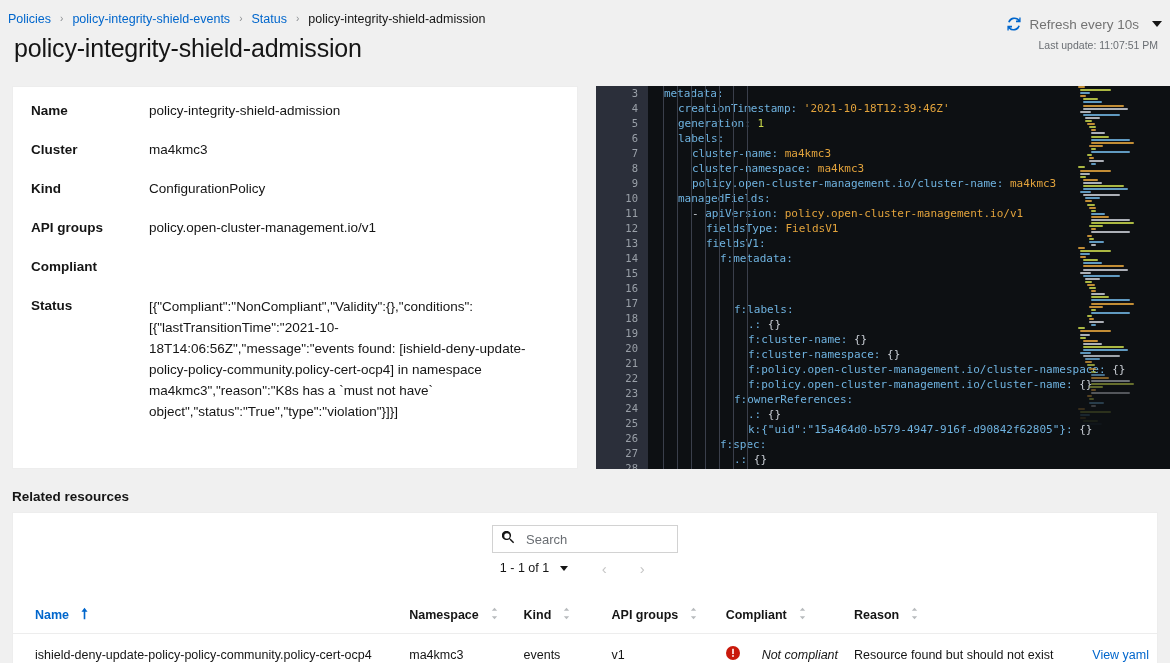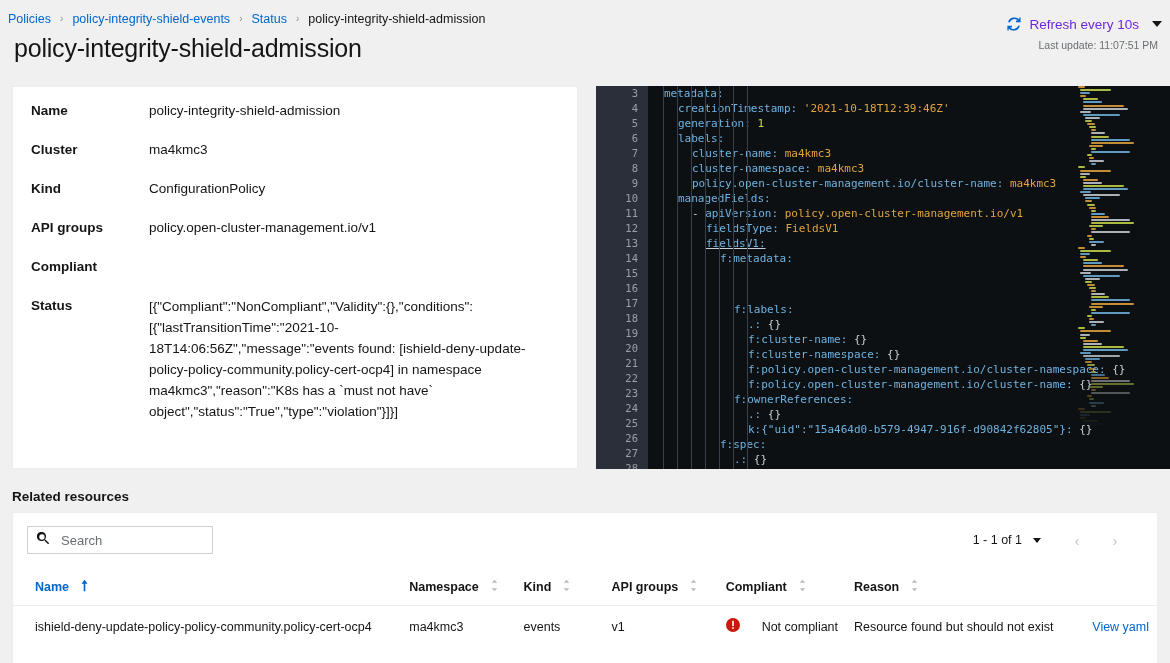--- a/index.html
+++ b/index.html
@@ -36,21 +36,21 @@
 
   
   .refresh-wrap {
     position: absolute; right: 8px; top: 16px;
     text-align: right;
   }
   .refresh-row {
     display: flex; align-items: center; justify-content: flex-end;
     gap: 7px; cursor: pointer;
   }
-  .refresh-label { color: #6d28d9; font-size: 13.5px; }
+  .refresh-label { color: #737373; font-size: 13.5px; }
   .sync-icon { width: 16px; height: 16px; display: block; }
   .caret-down {
     width: 0; height: 0;
     border-left: 5px solid transparent;
     border-right: 5px solid transparent;
     border-top: 6px solid #151515;
     margin-left: 6px;
   }
   .last-update {
     font-size: 10.5px; color: #6a6e73;
@@ -154,20 +154,21 @@
     position: absolute; left: 12px; top: 512px;
     width: 1146px; height: 151px;
     background: #fff;
     border: 1px solid #ededed;
     border-bottom: none;
   }
   .table-toolbar {
     display: flex; align-items: center;
     justify-content: space-between;
     padding: 12px 14px 0 14px;
+    flex-direction: column;
   }
   .search-box {
     display: flex; align-items: center;
     width: 186px; height: 28px;
     border: 1px solid #d2d2d2;
     background: #fff;
     padding: 0 9px;
   }
   .search-icon { width: 13px; height: 13px; margin-right: 9px; flex: 0 0 13px; }
   .search-input {
@@ -213,21 +214,21 @@
   .sort-updown { width: 9px; height: 13px; flex: 0 0 9px; }
   .sort-asc { width: 9px; height: 13px; flex: 0 0 9px; }
   .rtable td {
     font-size: 12.5px;
     padding: 12px 8px;
     color: #151515;
     vertical-align: middle;
     white-space: nowrap;
   }
   .rtable td:first-child { padding-left: 22px; }
-  .compliant-cell { display: flex; align-items: center; gap: 22px; }
+  .compliant-cell { display: flex; align-items: center; gap: 22px; font-style: italic; }
   .alert-icon { width: 14px; height: 14px; flex: 0 0 14px; }
   .view-yaml-link { color: #06c; cursor: pointer; font-size: 12.5px; }
   .col-name { width: 390px; }
   .col-ns { width: 115px; }
   .col-kind { width: 90px; }
   .col-api { width: 115px; }
   .col-comp { width: 120px; }
   .col-reason { width: 240px; }
 </style>
 </head>
@@ -322,21 +323,21 @@
         <div class="code-line" style="padding-left: 14px;"><span class="tok-key">metadata:</span></div>
         <div class="code-line" style="padding-left: 28px;"><span class="tok-key">creationTimestamp:</span><span class="tok-str"> '2021-10-18T12:39:46Z'</span></div>
         <div class="code-line" style="padding-left: 28px;"><span class="tok-key">generation:</span><span class="tok-num"> 1</span></div>
         <div class="code-line" style="padding-left: 28px;"><span class="tok-key">labels:</span></div>
         <div class="code-line" style="padding-left: 42px;"><span class="tok-key">cluster-name:</span><span class="tok-str"> ma4kmc3</span></div>
         <div class="code-line" style="padding-left: 42px;"><span class="tok-key">cluster-namespace:</span><span class="tok-str"> ma4kmc3</span></div>
         <div class="code-line" style="padding-left: 42px;"><span class="tok-key">policy.open-cluster-management.io/cluster-name:</span><span class="tok-str"> ma4kmc3</span></div>
         <div class="code-line" style="padding-left: 28px;"><span class="tok-key">managedFields:</span></div>
         <div class="code-line" style="padding-left: 42px;"><span class="tok-plain">- </span><span class="tok-key">apiVersion:</span><span class="tok-str"> policy.open-cluster-management.io/v1</span></div>
         <div class="code-line" style="padding-left: 56px;"><span class="tok-key">fieldsType:</span><span class="tok-str"> FieldsV1</span></div>
-        <div class="code-line" style="padding-left: 56px; text-decoration: underline;"><span class="tok-key">fieldsV1:</span></div>
+        <div class="code-line" style="padding-left: 56px;"><span class="tok-key">fieldsV1:</span></div>
         <div class="code-line" style="padding-left: 70px;"><span class="tok-key">f:metadata:</span></div>
         <div class="code-line" style="padding-left: 84px; margin-top: 36px;"><span class="tok-key">f:labels:</span></div>
         <div class="code-line" style="padding-left: 98px;"><span class="tok-key">.:</span><span class="tok-plain"> {}</span></div>
         <div class="code-line" style="padding-left: 98px;"><span class="tok-key">f:cluster-name:</span><span class="tok-plain"> {}</span></div>
         <div class="code-line" style="padding-left: 98px;"><span class="tok-key">f:cluster-namespace:</span><span class="tok-plain"> {}</span></div>
         <div class="code-line" style="padding-left: 98px;"><span class="tok-key">f:policy.open-cluster-management.io/cluster-namespace:</span><span class="tok-plain"> {}</span></div>
         <div class="code-line" style="padding-left: 98px;"><span class="tok-key">f:policy.open-cluster-management.io/cluster-name:</span><span class="tok-plain"> {}</span></div>
         <div class="code-line" style="padding-left: 84px;"><span class="tok-key">f:ownerReferences:</span></div>
         <div class="code-line" style="padding-left: 98px;"><span class="tok-key">.:</span><span class="tok-plain"> {}</span></div>
         <div class="code-line" style="padding-left: 98px;"><span class="tok-key">k:{"uid":"15a464d0-b579-4947-916f-d90842f62805"}:</span><span class="tok-plain"> {}</span></div>

